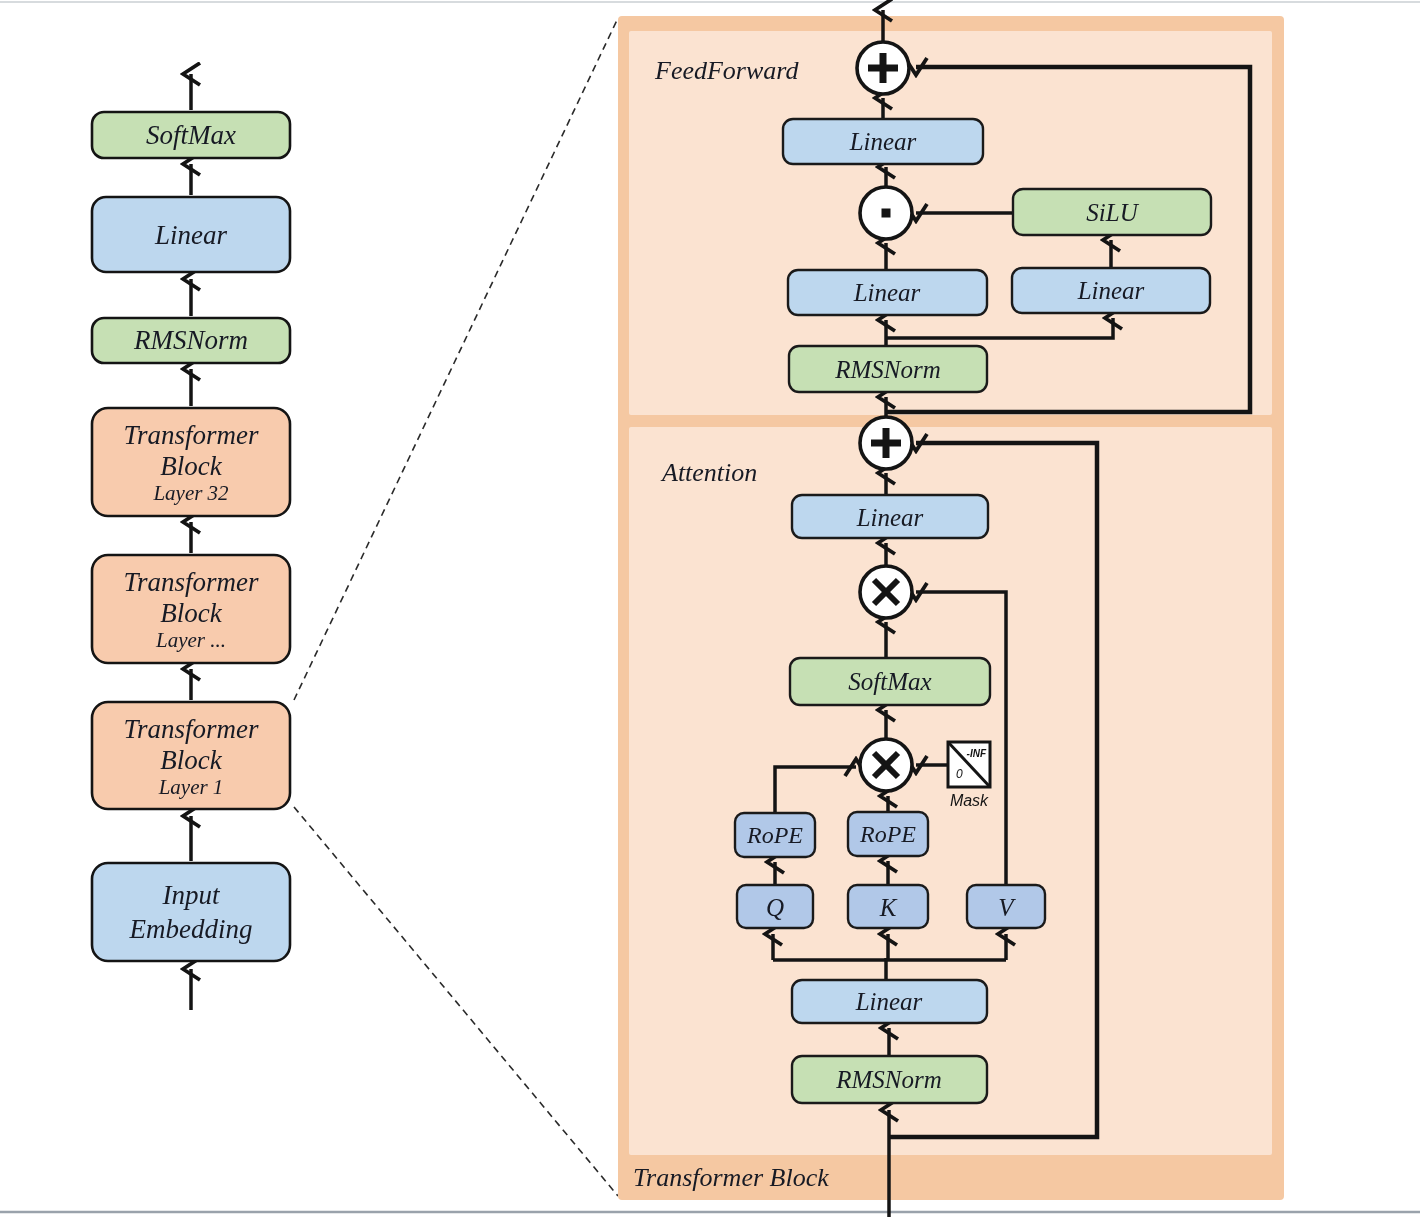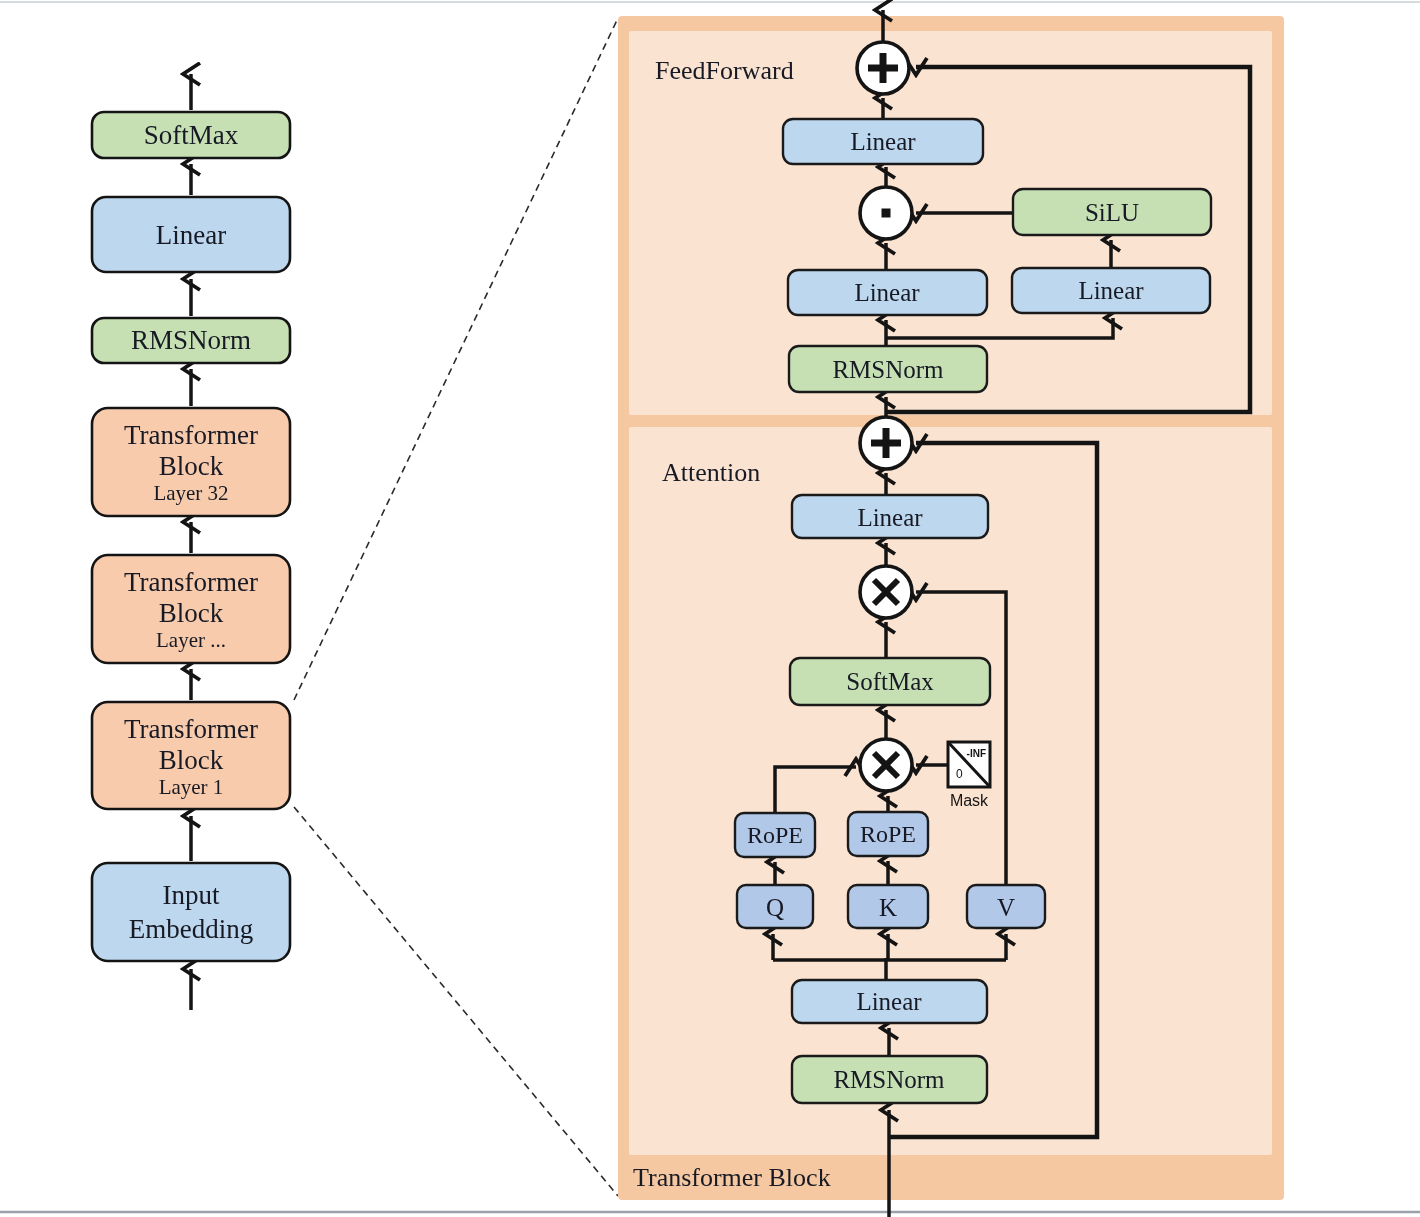--- a/index.html
+++ b/index.html
@@ -1,16 +1,16 @@
 <!DOCTYPE html>
 <html><head>
 <meta charset="utf-8">
 <style>
   html,body{margin:0;padding:0;background:#ffffff;}
-  .canvas{position:relative;width:1420px;height:1217px;background:#ffffff;overflow:hidden;}
+  .canvas{position:relative;width:1420px;height:1217px;background:#ffffff;overflow:hidden;font-style:italic;}
   svg{display:block;}
   .t{font-family:"Liberation Serif","DejaVu Serif",serif;fill:#171a24;dominant-baseline:central;}
   .mid{text-anchor:middle;}
   .s27{font-size:27px;}
   .s26{font-size:26px;}
   .s25{font-size:25px;}
   .s24{font-size:24px;}
   .s21{font-size:21px;}
   .sans{font-family:"Liberation Sans","DejaVu Sans",sans-serif;fill:#141414;dominant-baseline:central;}
   .s16{font-size:16px;}

